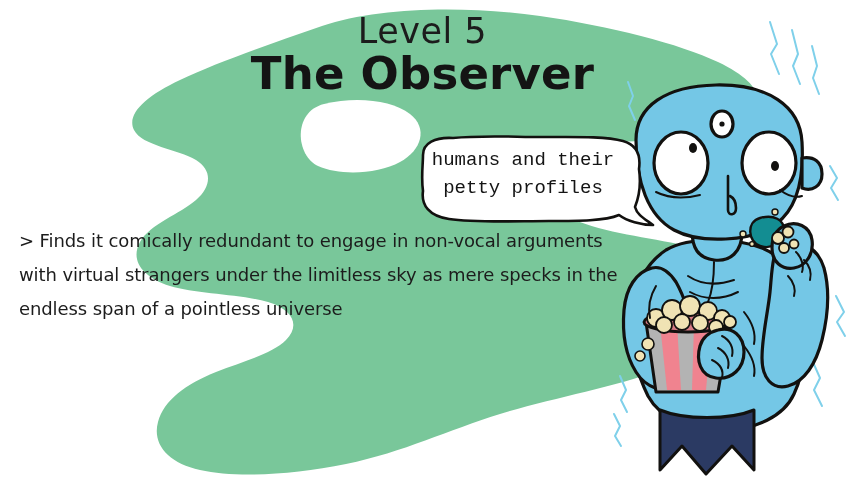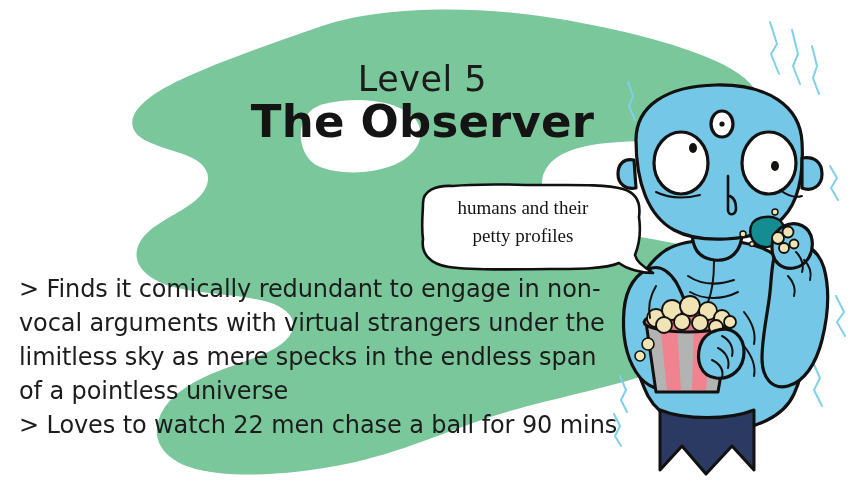--- a/index.html
+++ b/index.html
@@ -28,21 +28,20 @@
     left: 0;
     top: 0;
     width: 857px;
     height: 482px;
   }
   .text-layer {
     position: absolute;
     inset: 0;
     width: 857px;
     height: 388px;
-    margin-top: 48px;
   }
 
   
   #title-block {
     position: absolute;
     left: 0;
     top: 14px;
     width: 857px;
     text-align: center;
     pointer-events: none;
@@ -86,21 +85,21 @@
 
   
   #body-text {
     position: absolute;
     left: 19px;
     top: 224px;
     width: 605px;
   }
   .bullet-para {
     font-family: "DejaVu Sans", sans-serif;
-    font-size: 24px;
+    font-size: 18px;
     font-weight: 400;
     color: #1c1c1c;
     line-height: 34px;
     letter-spacing: -0.1px;
   }
 
   
   #speech-bubble {
     position: absolute;
     left: 409px;
@@ -112,21 +111,21 @@
     position: absolute;
     left: 0;
     top: 0;
   }
   #bubble-text {
     position: absolute;
     left: 14px;
     top: 13px;
     width: 200px;
     text-align: center;
-    font-family: Liberation Serif, serif;
+    font-family: Liberation Mono, monospace;
     font-size: 19px;
     line-height: 28px;
     color: #141414;
   }
   #bubble-text span { display: block; }
 </style>
 </head>
 <body>
 
 <div id="card">
@@ -304,21 +303,20 @@
   <div class="text-layer">
 
     <div id="title-block">
       <span id="level-label">Level 5</span>
       <span id="character-title">The Observer</span>
     </div>
 
 
     <div id="body-text">
       <p class="bullet-para" style="margin:0">&gt; Finds it comically redundant to engage in non-vocal arguments with virtual strangers under the limitless sky as mere specks in the endless span of a pointless universe</p>
-      <p class="bullet-para" style="margin:0">&gt; Loves to watch 22 men chase a ball for 90 mins</p>
     </div>
 
     <div id="speech-bubble">
       <svg width="246" height="112" viewBox="0 0 246 112" aria-hidden="true">
         <path fill="#ffffff" stroke="#12110f" stroke-width="2.6" stroke-linejoin="round" d="M14,22 C14,10 26,4 44,5
              C72,2 104,4 134,4
              C164,4 196,3 214,8
              C228,12 232,22 230,36
              C232,50 230,64 226,74
              C228,82 236,86 244,92

